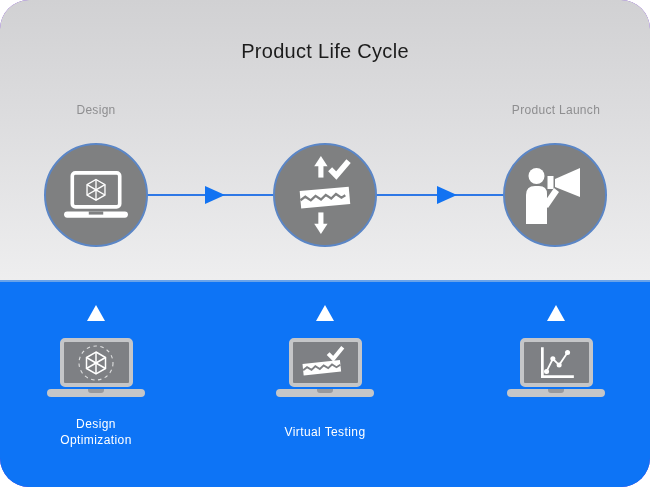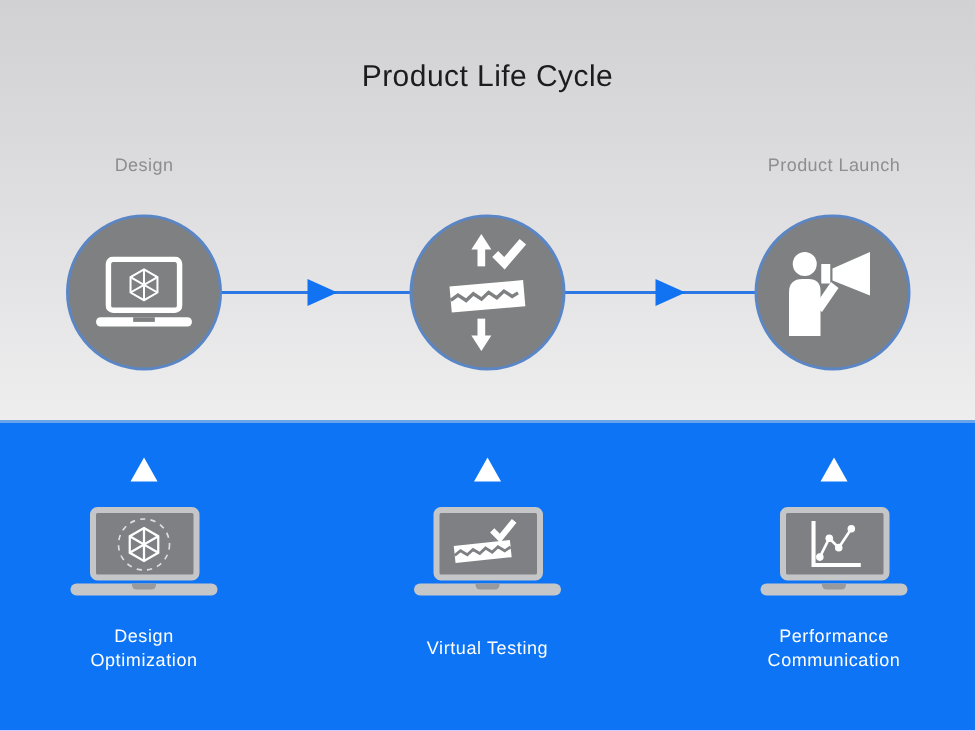--- a/index.html
+++ b/index.html
@@ -4,21 +4,22 @@
 <style>
   * { margin: 0; padding: 0; box-sizing: border-box; }
   html, body { background: #ffffff; }
   body { font-family: "Liberation Sans", sans-serif; }
 
   .canvas {
     position: relative;
     width: 650px;
     height: 487px;
     overflow: hidden;
-    background: #f0abfc;
+    background: #6d28d9;
+    border-radius: 29px;
   }
 
   
   .top-section {
     position: absolute;
     left: 0; top: 0;
     width: 650px; height: 280px;
     background: linear-gradient(180deg, #d1d1d3 0%, #dcdcde 40%, #eeeeef 100%);
   }
 
@@ -291,18 +292,16 @@
             <circle cx="11" cy="25" r="2.4" fill="#ffffff"></circle>
             <circle cx="17" cy="13" r="2.4" fill="#ffffff"></circle>
             <circle cx="23" cy="19" r="2.4" fill="#ffffff"></circle>
             <circle cx="31" cy="7" r="2.4" fill="#ffffff"></circle>
           </svg>
         </div>
         <div class="mini-base">
           <div class="mini-hinge"></div>
         </div>
       </div>
-      <div class="bottom-label">Performance
-Communication</div>
     </div>
 
   </div>
 </div>
 
 </body></html>

